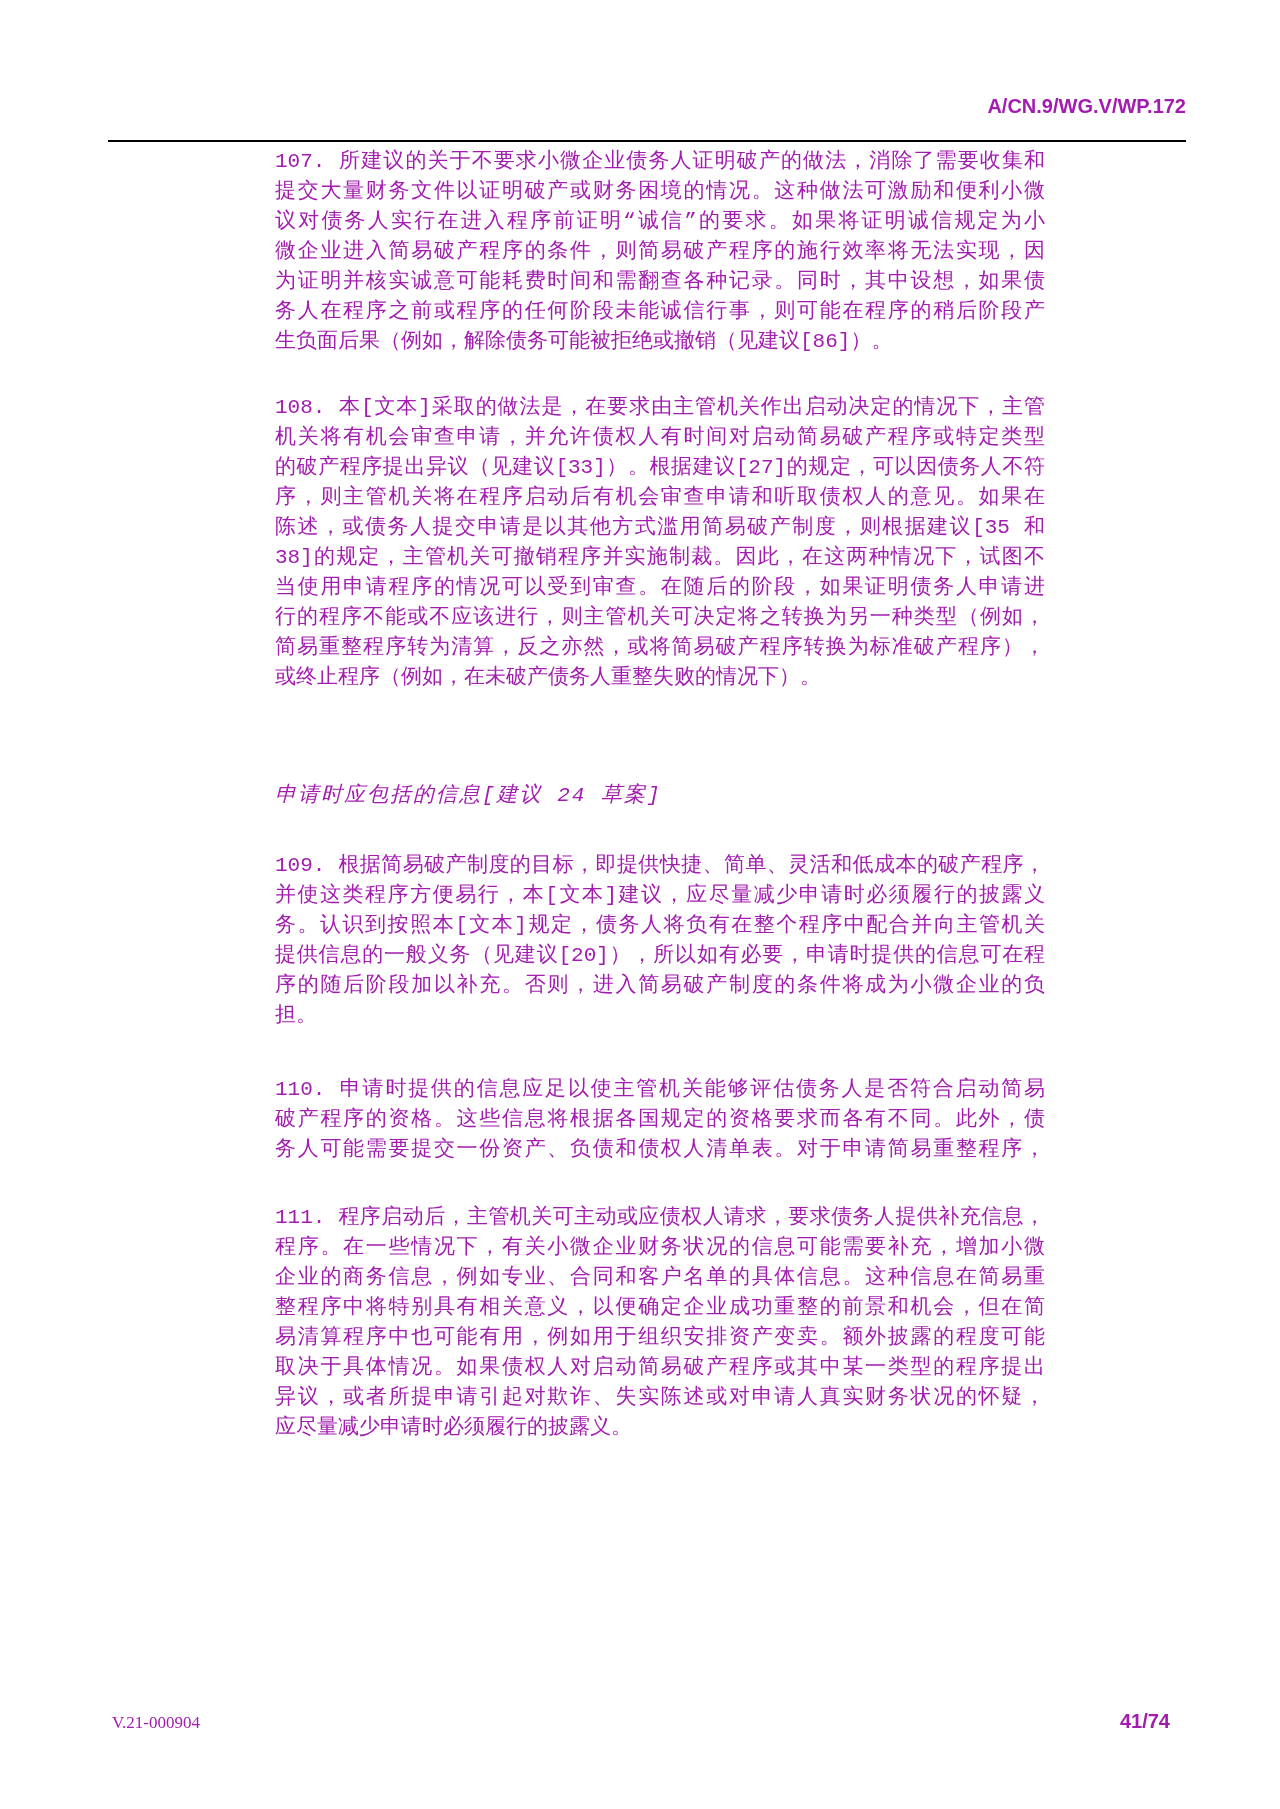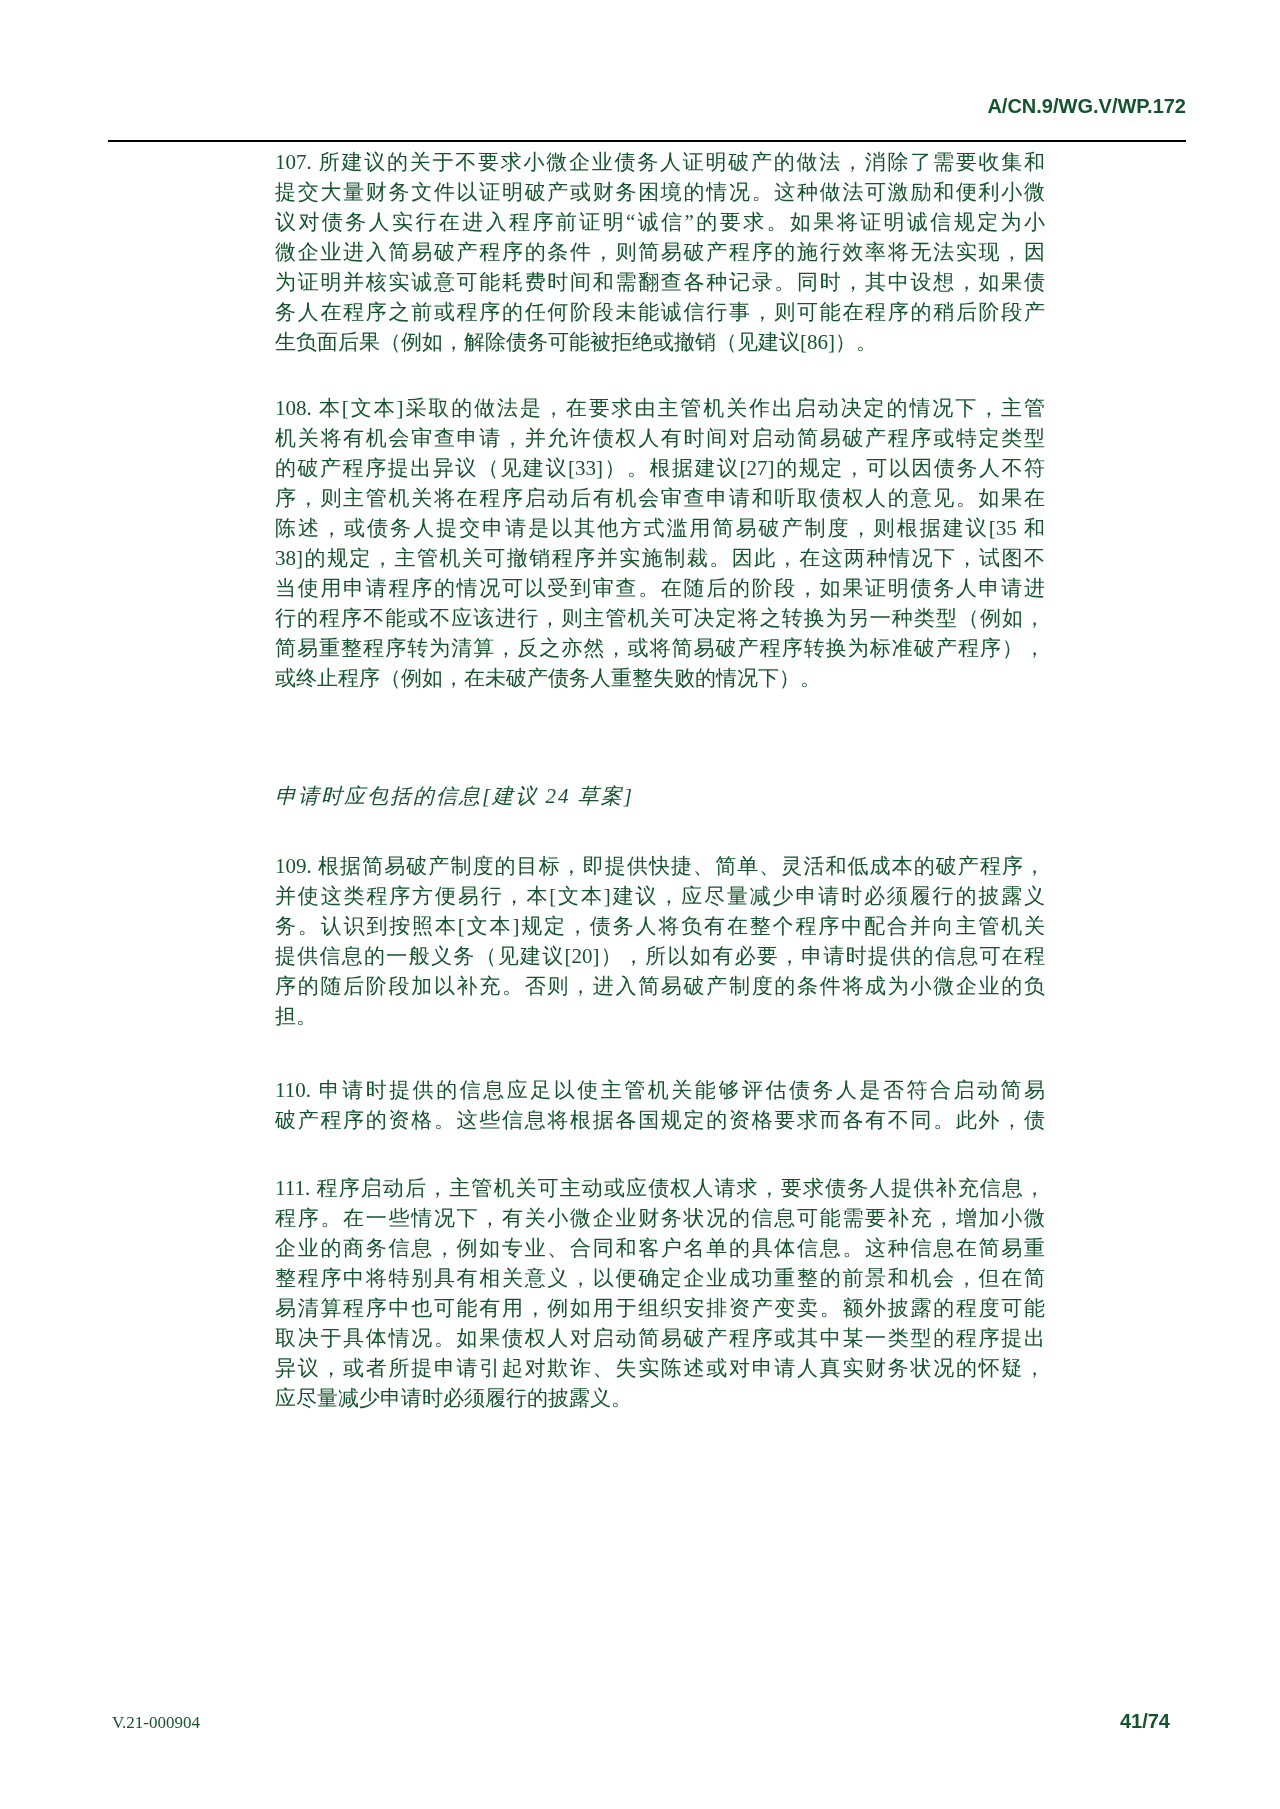--- a/index.html
+++ b/index.html
@@ -5,21 +5,21 @@
   html, body {
     margin: 0;
     padding: 0;
     background: #ffffff;
   }
   .page {
     position: relative;
     width: 1280px;
     height: 1809px;
     background: #ffffff;
-    color: #14532d;
+    color: #a21caf;
     font-family: "Liberation Serif", "DejaVu Serif", serif;
     overflow: hidden;
   }
   .doc-symbol {
     position: absolute;
     top: 94px;
     right: 94px;
     font-family: "Liberation Sans", "DejaVu Sans", sans-serif;
     font-weight: bold;
     font-size: 20px;
@@ -46,20 +46,21 @@
   .block-0 { margin-top: 0; }
   .block-1 { margin-top: 36px; }
   .block-2 { margin-top: 88px; }
   .block-3 { margin-top: 40px; }
   .block-4 { margin-top: 44px; }
   .block-5 { margin-top: 38px; }
   .line {
     text-align: justify;
     text-align-last: justify;
     white-space: normal;
+    font-family: Liberation Mono, monospace;
   }
   .last-line {
     text-align-last: left;
   }
   .heading .line {
     font-style: italic;
     letter-spacing: 2px;
     text-align: left;
     text-align-last: left;
   }
@@ -117,20 +118,21 @@
         <div class="line">109. 根据简易破产制度的目标，即提供快捷、简单、灵活和低成本的破产程序，</div>
         <div class="line">并使这类程序方便易行，本[文本]建议，应尽量减少申请时必须履行的披露义</div>
         <div class="line">务。认识到按照本[文本]规定，债务人将负有在整个程序中配合并向主管机关</div>
         <div class="line">提供信息的一般义务（见建议[20]），所以如有必要，申请时提供的信息可在程</div>
         <div class="line">序的随后阶段加以补充。否则，进入简易破产制度的条件将成为小微企业的负</div>
         <div class="line last-line">担。</div>
       </div>
       <div class="block paragraph block-4">
         <div class="line">110. 申请时提供的信息应足以使主管机关能够评估债务人是否符合启动简易</div>
         <div class="line">破产程序的资格。这些信息将根据各国规定的资格要求而各有不同。此外，债</div>
+        <div class="line">务人可能需要提交一份资产、负债和债权人清单表。对于申请简易重整程序，</div>
       </div>
       <div class="block paragraph block-5">
         <div class="line">111. 程序启动后，主管机关可主动或应债权人请求，要求债务人提供补充信息，</div>
         <div class="line">程序。在一些情况下，有关小微企业财务状况的信息可能需要补充，增加小微</div>
         <div class="line">企业的商务信息，例如专业、合同和客户名单的具体信息。这种信息在简易重</div>
         <div class="line">整程序中将特别具有相关意义，以便确定企业成功重整的前景和机会，但在简</div>
         <div class="line">易清算程序中也可能有用，例如用于组织安排资产变卖。额外披露的程度可能</div>
         <div class="line">取决于具体情况。如果债权人对启动简易破产程序或其中某一类型的程序提出</div>
         <div class="line">异议，或者所提申请引起对欺诈、失实陈述或对申请人真实财务状况的怀疑，</div>
         <div class="line last-line">应尽量减少申请时必须履行的披露义。</div>

